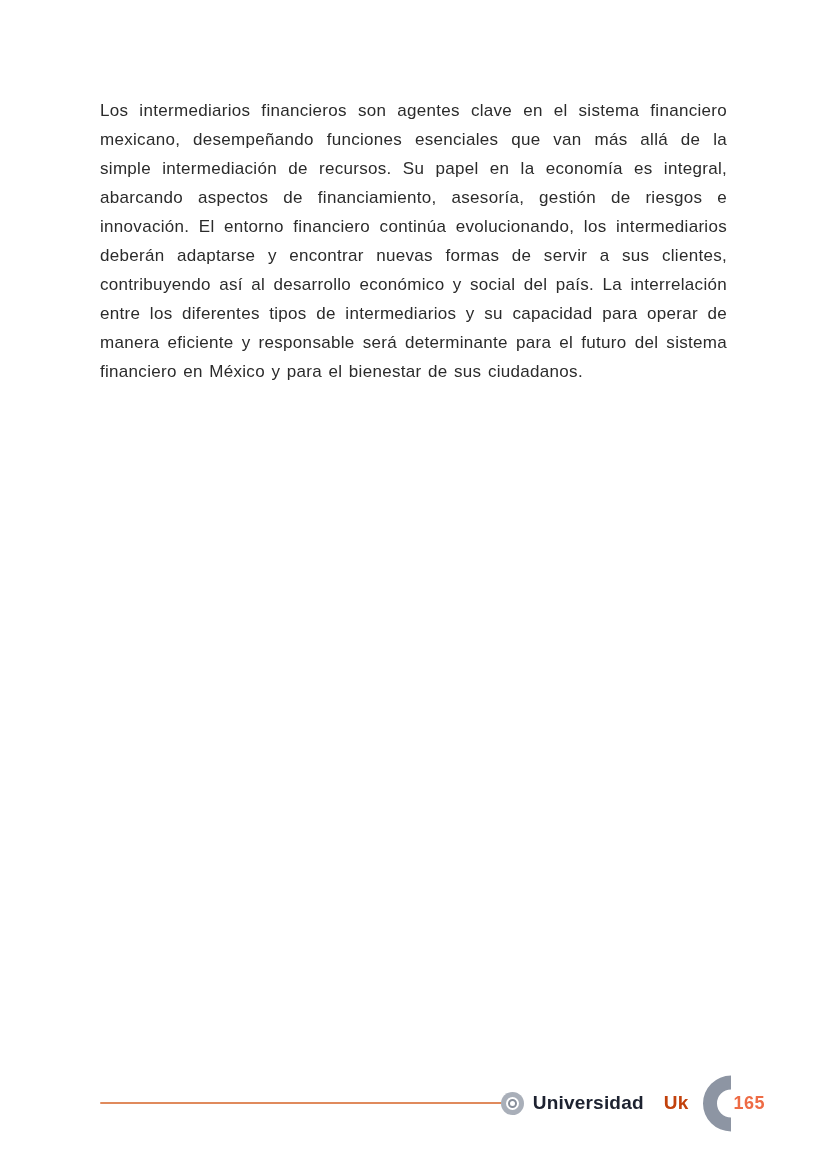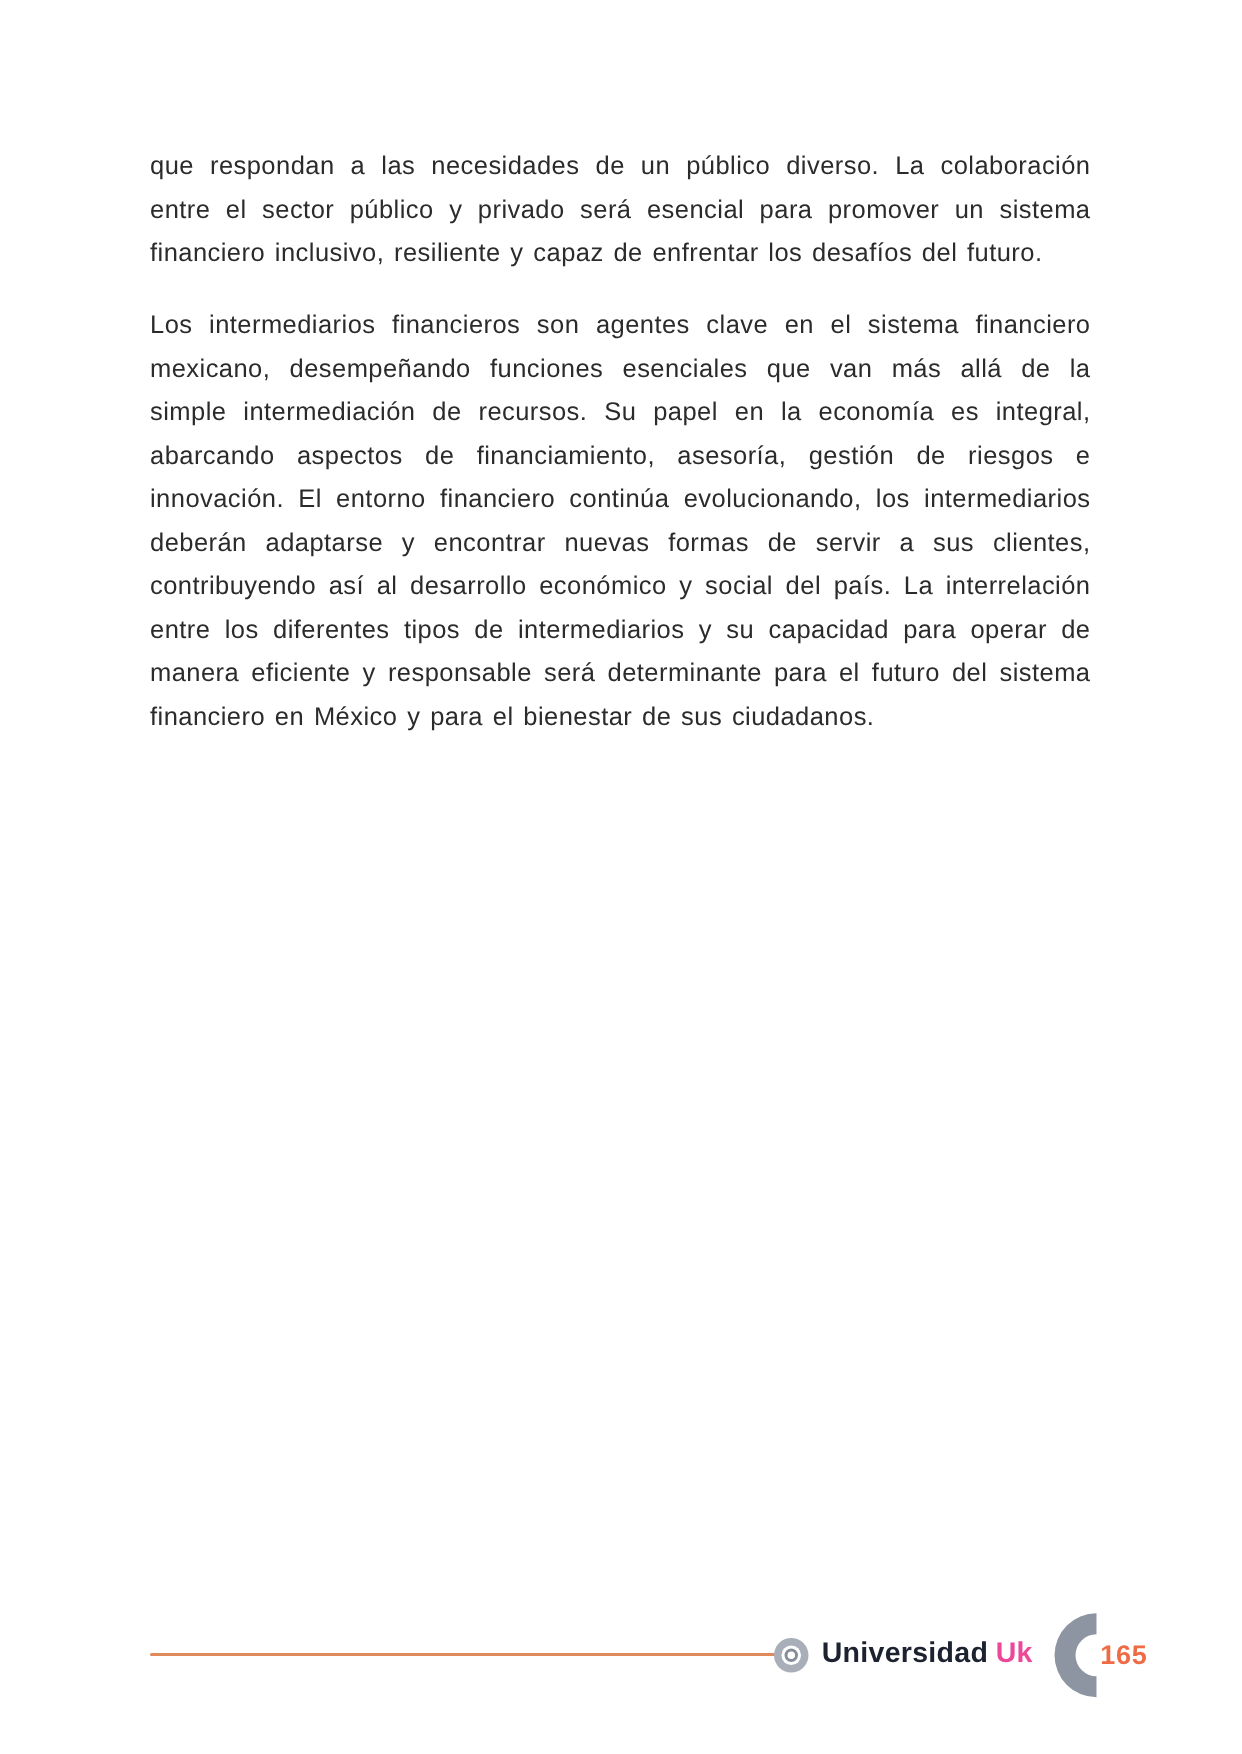--- a/index.html
+++ b/index.html
@@ -76,22 +76,22 @@
   .brand {
     flex: 0 0 auto;
     margin-left: 9px;
     font-size: 19px;
     font-weight: bold;
     color: #1d2230;
     letter-spacing: 0.2px;
     white-space: nowrap;
   }
   .brand .brand-suffix {
-    color: #ec4899;
-    margin-left: 5px;
+    color: #c2410c;
+    margin-left: 20px;
     text-align: right;
   }
   .crescent {
     flex: 0 0 auto;
     margin-left: 13px;
     width: 36px;
     height: 57px;
     display: block;
   }
   .page-number {
@@ -102,21 +102,20 @@
     color: #ee6b45;
     letter-spacing: 0.5px;
   }
 </style>
 </head>
 <body>
 
 <div class="page">
 
   <main class="content">
-    <p>que respondan a las necesidades de un público diverso. La colaboración entre el sector público y privado será esencial para promover un sistema financiero inclusivo, resiliente y capaz de enfrentar los desafíos del futuro.</p>
     <p>Los intermediarios financieros son agentes clave en el sistema financiero mexicano, desempeñando funciones esenciales que van más allá de la simple intermediación de recursos. Su papel en la economía es integral, abarcando aspectos de financiamiento, asesoría, gestión de riesgos e innovación. El entorno financiero continúa evolucionando, los intermediarios deberán adaptarse y encontrar nuevas formas de servir a sus clientes, contribuyendo así al desarrollo económico y social del país. La interrelación entre los diferentes tipos de intermediarios y su capacidad para operar de manera eficiente y responsable será determinante para el futuro del sistema financiero en México y para el bienestar de sus ciudadanos.</p>
   </main>
 
   <footer class="footer">
     <div class="footer-line"></div>
 
     <div class="dot-outer">
       <div class="dot-mid">
         <div class="dot-inner"></div>
       </div>

